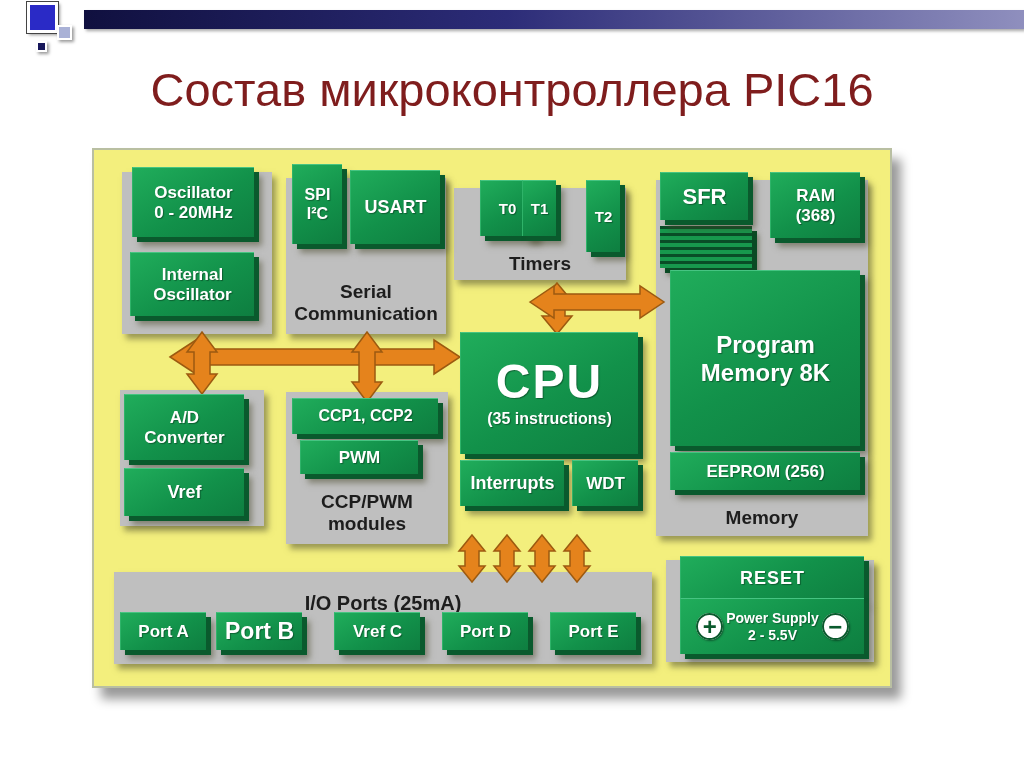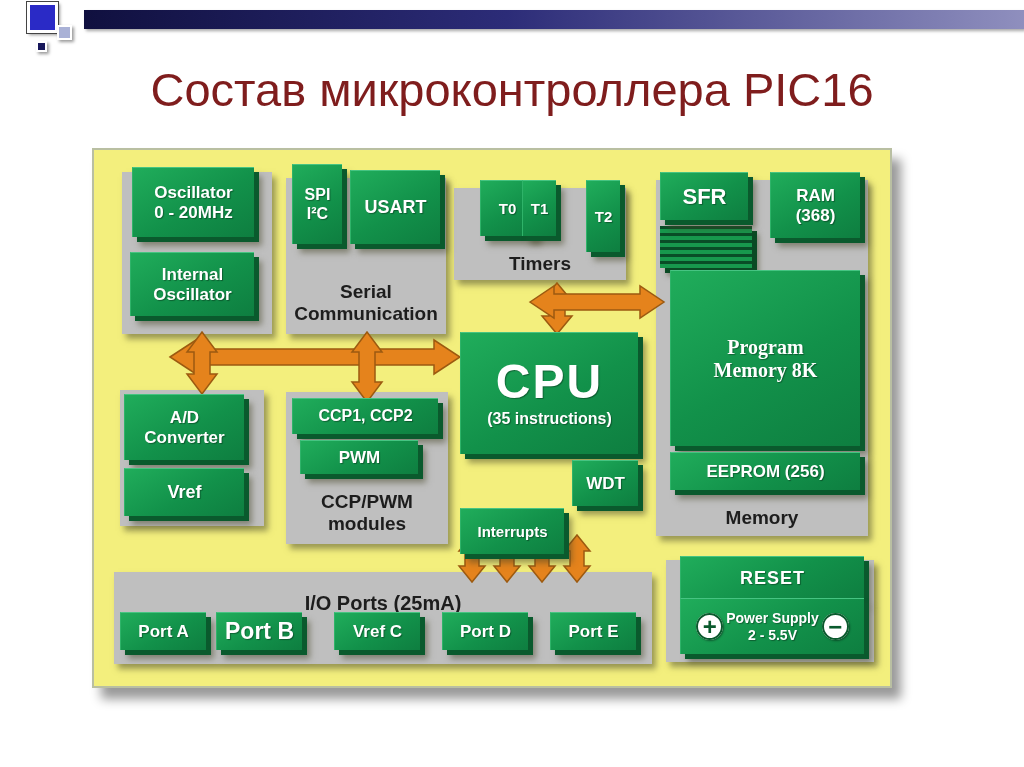--- a/index.html
+++ b/index.html
@@ -119,29 +119,29 @@
     <div class="gblock" style="left:386px; top:30px; width:54px; height:56px; font-size:15px;">T0</div>
     <div class="gblock" style="left:428px; top:30px; width:34px; height:56px; font-size:15px;">T1</div>
     <div class="gblock" style="left:470px; top:30px; width:34px; height:72px; font-size:15px;margin-left:22px;">T2</div>
 
     <div class="gblock" style="left:566px; top:22px; width:88px; height:48px; font-size:22px;">SFR</div>
     <div class="sfr-stack" style="left:566px; top:76px; width:92px; height:42px;"></div>
 
     <div class="gblock" style="left:676px; top:22px; width:90px; height:66px; font-size:17px;">RAM
 (368)</div>
 
-    <div class="gblock" style="left:576px; top:120px; width:190px; height:176px; font-size:20px;font-family:Liberation Serif, serif;">Program
+    <div class="gblock" style="left:576px; top:120px; width:190px; height:176px; font-size:24px;">Program
 Memory 8K</div>
     <div class="gblock" style="left:576px; top:302px; width:190px; height:38px; font-size:17px;">EEPROM (256)</div>
 
     <div class="gblock" style="left:366px; top:182px; width:178px; height:122px;">
       <div class="cpu-main">CPU</div>
       <div class="cpu-sub">(35 instructions)</div>
     </div>
-    <div class="gblock" style="left:366px; top:310px; width:104px; height:46px; font-size:15px;margin-top:48px;">Interrupts</div>
+    <div class="gblock" style="left:366px; top:310px; width:104px; height:46px; font-size:18px;">Interrupts</div>
     <div class="gblock" style="left:478px; top:310px; width:66px; height:46px; font-size:17px;">WDT</div>
 
     <div class="gblock" style="left:30px; top:244px; width:120px; height:66px; font-size:17px;">A/D
 Converter</div>
     <div class="gblock" style="left:30px; top:318px; width:120px; height:48px; font-size:18px;">Vref</div>
 
     <div class="gblock" style="left:198px; top:248px; width:146px; height:36px; font-size:16px;">CCP1, CCP2</div>
     <div class="gblock" style="left:206px; top:290px; width:118px; height:34px; font-size:17px;">PWM</div>
 
     <div class="gblock" style="left:26px; top:462px; width:86px; height:38px; font-size:17px;text-align:right;">Port A</div>

